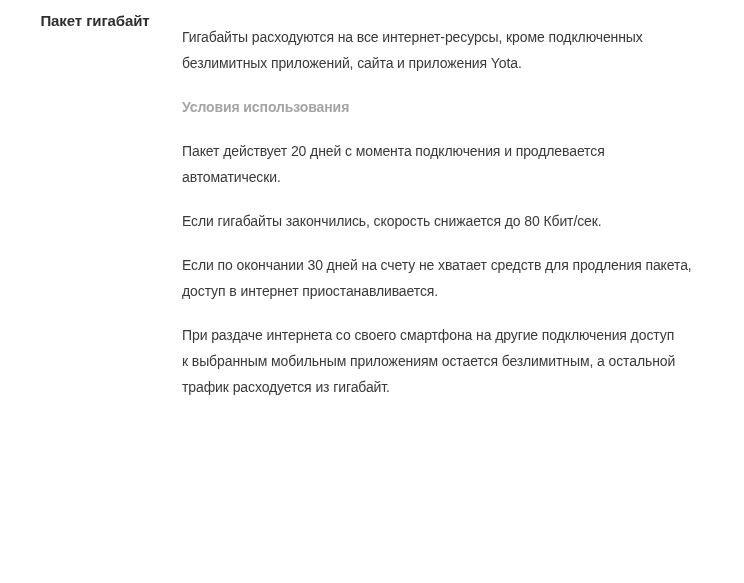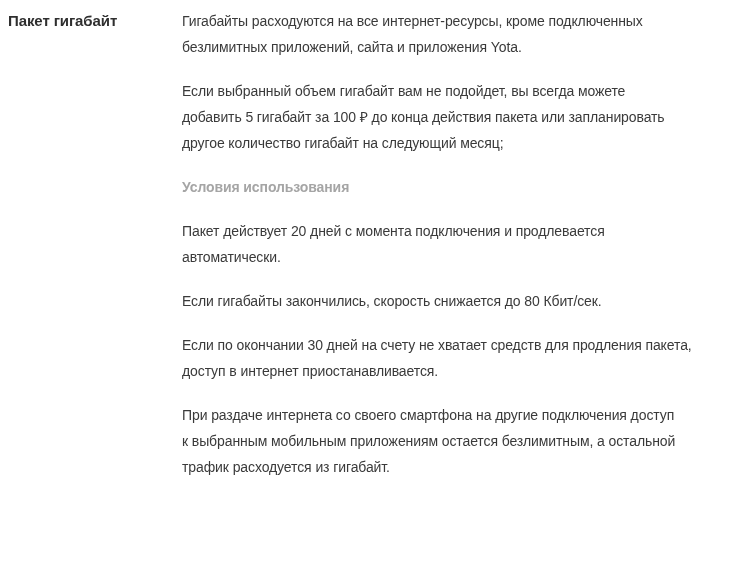--- a/index.html
+++ b/index.html
@@ -22,34 +22,35 @@
   }
   .tariff-section {
     display: flex;
     align-items: flex-start;
     padding: 8px 0 0 8px;
     width: 744px;
   }
   .label-col {
     width: 174px;
     flex: 0 0 174px;
+    text-align: center;
   }
   .section-label {
     font-size: 15px;
     font-weight: 700;
     line-height: 26px;
     color: var(--label);
     letter-spacing: -0.1px;
   }
   .content-col {
     width: 562px;
     flex: 0 0 562px;
   }
   .para {
-    margin: 0 0 18px 0;
+    margin: 16px 0 18px 0;
     font-size: 14px;
     line-height: 26px;
     letter-spacing: -0.1px;
     color: var(--text);
     white-space: pre-line;
   }
   .para.muted {
     color: var(--muted);
     font-weight: bold;
   }
@@ -57,23 +58,20 @@
 </head>
 <body>
 
 <div class="tariff-section">
   <div class="label-col">
     <div class="section-label">Пакет гигабайт</div>
   </div>
   <div class="content-col">
     <p class="para">Гигабайты расходуются на все интернет-ресурсы, кроме подключенных
 безлимитных приложений, сайта и приложения Yota.</p>
-    <p class="para">Если выбранный объем гигабайт вам не подойдет, вы всегда можете
-добавить 5 гигабайт за 100 ₽ до конца действия пакета или запланировать
-другое количество гигабайт на следующий месяц;</p>
     <p class="para muted">Условия использования</p>
     <p class="para">Пакет действует 20 дней с момента подключения и продлевается
 автоматически.</p>
     <p class="para">Если гигабайты закончились, скорость снижается до 80 Кбит/сек.</p>
     <p class="para">Если по окончании 30 дней на счету не хватает средств для продления пакета,
 доступ в интернет приостанавливается.</p>
     <p class="para">При раздаче интернета со своего смартфона на другие подключения доступ
 к выбранным мобильным приложениям остается безлимитным, а остальной
 трафик расходуется из гигабайт.</p>
   </div>

